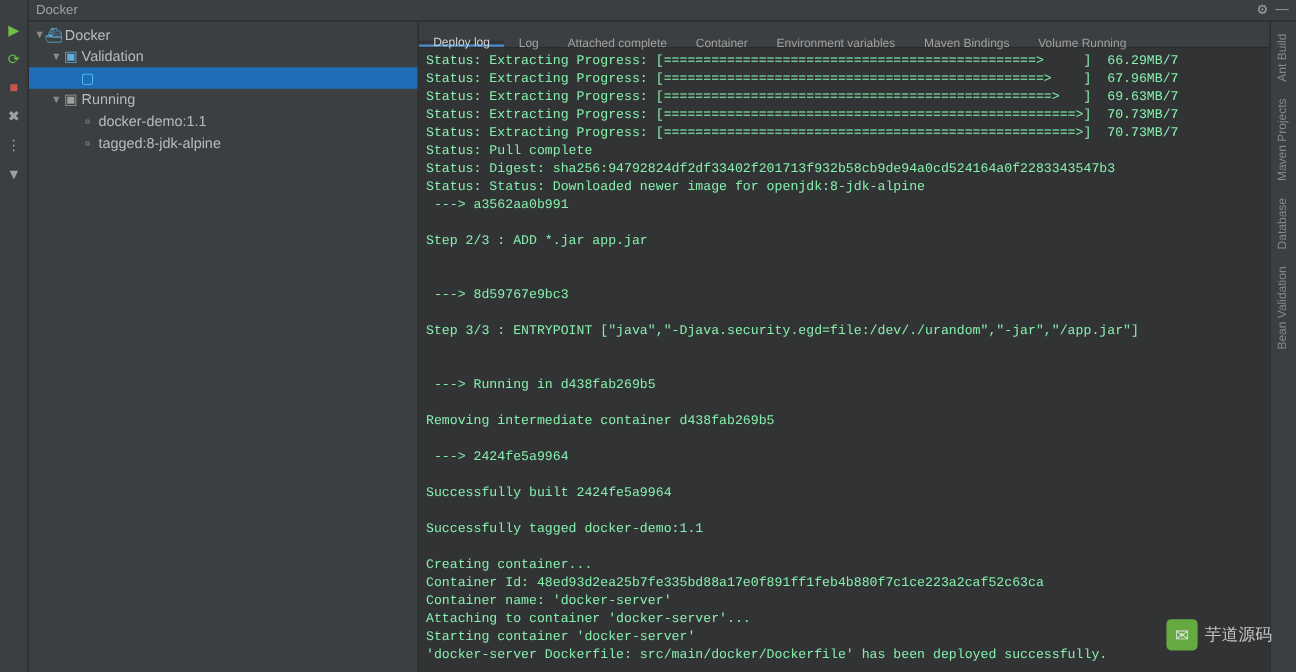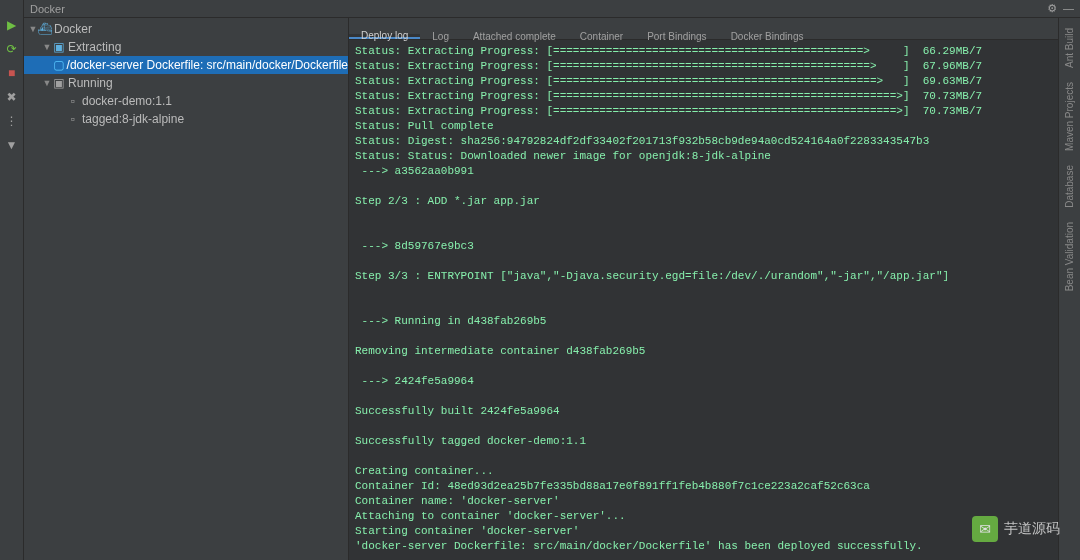--- a/index.html
+++ b/index.html
@@ -150,28 +150,27 @@
         <span class="indent" style="width:0px"></span>
         <span class="arrow">▼</span>
         <span class="node-icon" style="color:#5fb0df">⛴</span>
         <span>Docker</span>
       </div>
 
       <div class="tree-row">
         <span class="indent" style="width:14px"></span>
         <span class="arrow">▼</span>
         <span class="node-icon" style="color:#5fb0df">▣</span>
-        <span>Extracting</span>
+        <span>Validation</span>
       </div>
 
       <div class="tree-row selected">
         <span class="indent" style="width:28px"></span>
         <span class="arrow"></span>
         <span class="node-icon" style="color:#59c7ff">▢</span>
-        <span>/docker-server Dockerfile: src/main/docker/Dockerfile</span>
       </div>
 
       <div class="tree-row">
         <span class="indent" style="width:14px"></span>
         <span class="arrow">▼</span>
         <span class="node-icon" style="color:#a0a0a0">▣</span>
         <span>Running</span>
       </div>
 
       <div class="tree-row">
@@ -189,22 +188,23 @@
       </div>
 
     </div>
 
     <div class="log-panel">
       <div class="tabs">
         <div class="tab active">Deploy log</div>
         <div class="tab">Log</div>
         <div class="tab">Attached complete</div>
         <div class="tab">Container</div>
-        <div class="tab">Port Bindings</div>
-        <div class="tab">Docker Bindings</div>
+        <div class="tab">Environment variables</div>
+        <div class="tab">Maven Bindings</div>
+        <div class="tab">Volume Running</div>
       </div>
       <div class="log-body" id="log-body">Status: Extracting Progress: [===============================================&gt;     ]  66.29MB/7
 Status: Extracting Progress: [================================================&gt;    ]  67.96MB/7
 Status: Extracting Progress: [=================================================&gt;   ]  69.63MB/7
 Status: Extracting Progress: [====================================================&gt;]  70.73MB/7
 Status: Extracting Progress: [====================================================&gt;]  70.73MB/7
 Status: Pull complete
 Status: Digest: sha256:94792824df2df33402f201713f932b58cb9de94a0cd524164a0f2283343547b3
 Status: Status: Downloaded newer image for openjdk:8-jdk-alpine
  ---&gt; a3562aa0b991

